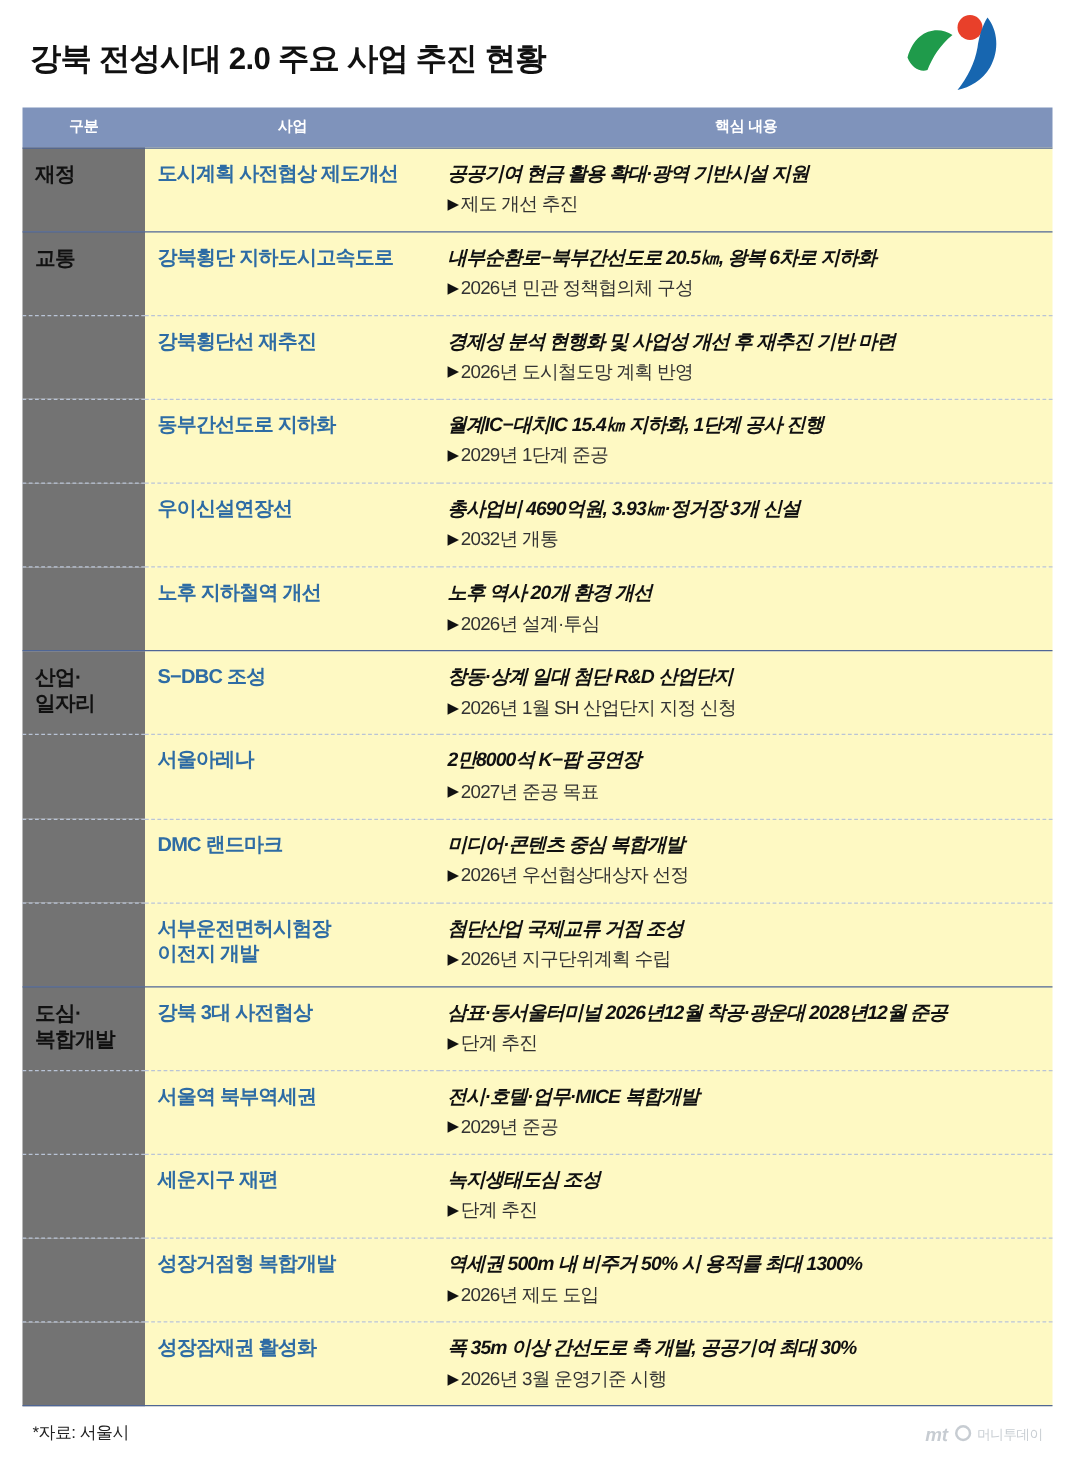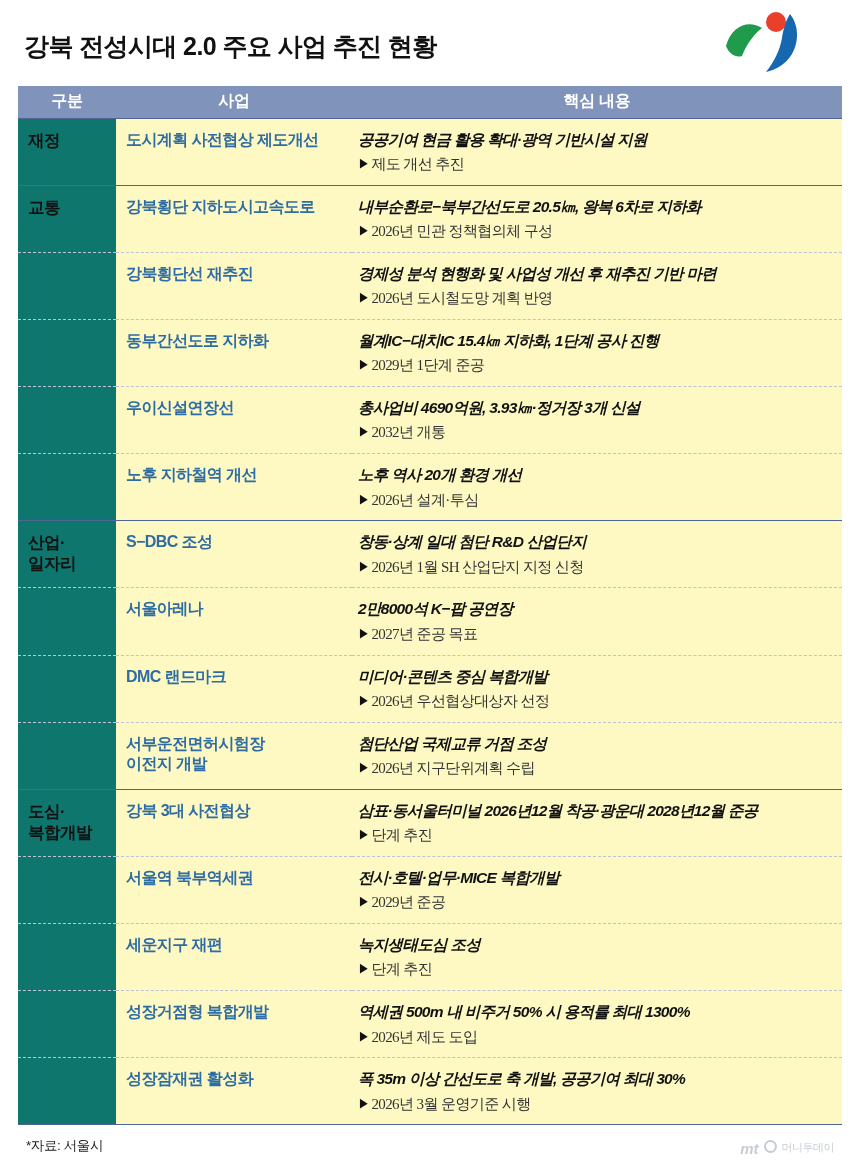--- a/index.html
+++ b/index.html
@@ -53,21 +53,21 @@
     border-collapse: collapse;
     table-layout: fixed;
   }
   .tbl col.c1 { width: 98px; }
   .tbl col.c2 { width: 236px; }
   .tbl col.c3 { width: 490px; }
 
   thead th {
     background: #7f93bb;
     color: #ffffff;
-    font-size: 16px;
+    font-size: 12px;
     font-weight: bold;
     height: 32px;
     letter-spacing: -0.3px;
     text-align: center;
     border: none;
   }
 
   tbody td {
     vertical-align: top;
     padding: 11px 0 11px 0;
@@ -75,21 +75,21 @@
   }
 
   .cat-cell {
     font-size: 16.5px;
     font-weight: bold;
     color: #111111;
     padding-left: 10px;
     letter-spacing: -0.5px;
     line-height: 1.28;
     vertical-align: top;
-    background: #0f766e;
+    background: #737373;
   }
 
   .proj-cell {
     font-size: 16px;
     font-weight: bold;
     color: #2e6ca4;
     padding-left: 10px;
     letter-spacing: -0.6px;
     line-height: 1.28;
   }
@@ -105,21 +105,20 @@
     letter-spacing: -0.7px;
     line-height: 1.25;
     font-style: italic;
   }
   .detail-sub {
     font-size: 15px;
     color: #333333;
     letter-spacing: -0.6px;
     margin-top: 6px;
     line-height: 1.25;
-    font-family: Liberation Serif, serif;
   }
   .tri {
     color: #111111;
     font-size: 12px;
     margin-right: 2px;
     position: relative;
     top: -1px;
   }
 
   

